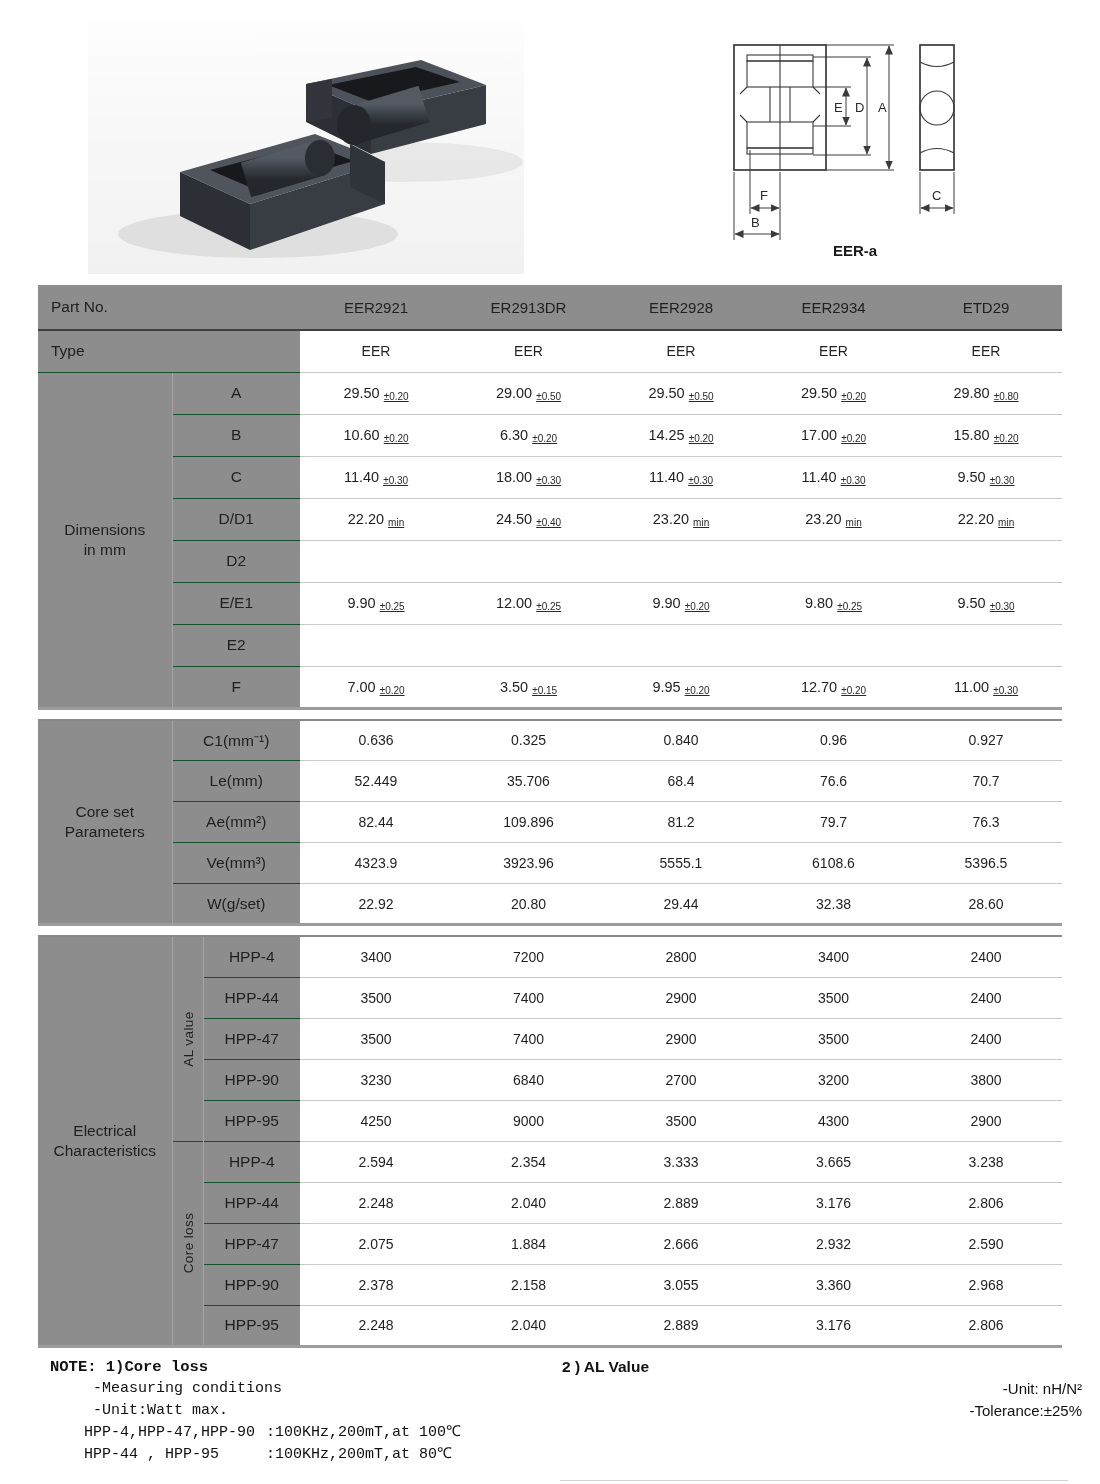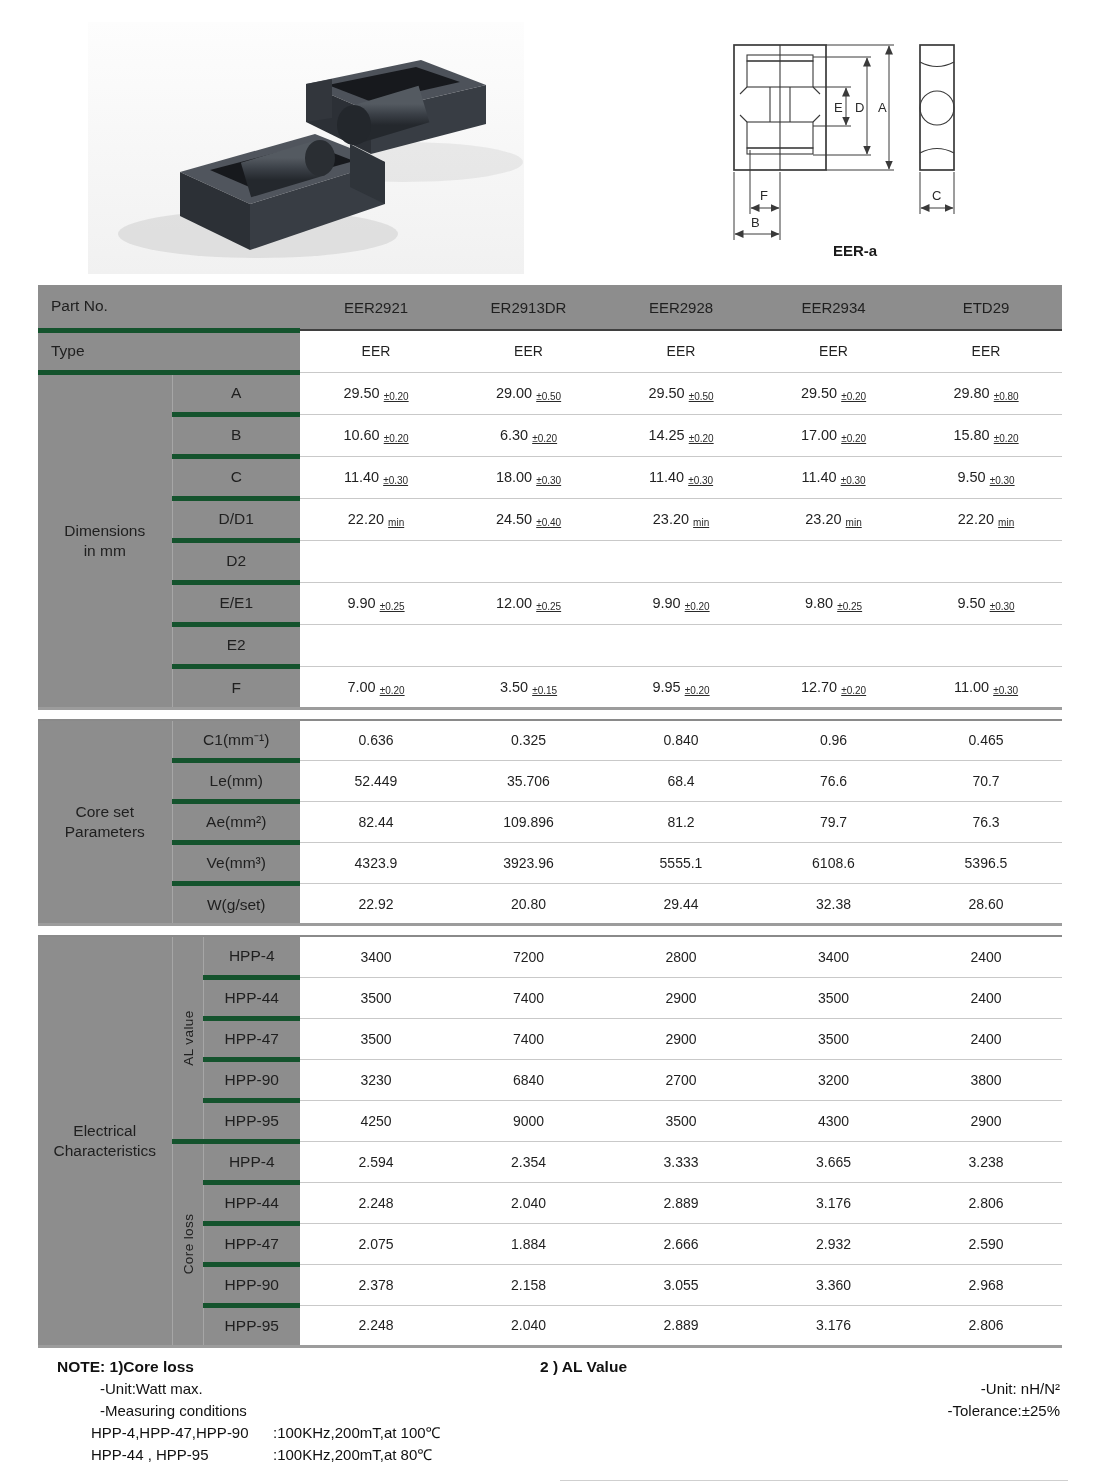--- a/index.html
+++ b/index.html
@@ -10,40 +10,40 @@
   }
   .photo{position:absolute;left:88px;top:22px;width:436px;height:252px;}
   .diagram{position:absolute;left:698px;top:22px;width:380px;height:244px;}
 
   .tables{position:absolute;left:38px;top:285px;width:1024px;}
   table{border-collapse:collapse;table-layout:fixed;width:1024px;border-bottom:3px solid #9c9c9c;}
   #t2,#t3{border-top:2px solid #8a8a8a;}
   #t1{margin-bottom:9px;}
   #t2{margin-bottom:9px;}
   td{padding:0;text-align:center;vertical-align:middle;font-size:14px;overflow:hidden;}
-  td.g{background:#8d8d8d;border-top:5px solid #14532d;}
+  td.g{background:#8d8d8d;border-top:1px solid #14532d;}
   td.w{background:#ffffff;border-top:1px solid #c9c9c9;}
   tr:first-child td{border-top:none;}
   tr.part td{border-bottom:2px solid #3f3f3f;}
   td.sub,td.vert{border-left:1px solid #a6a6a6;}
   #t1 tr{height:42px;} #t1 tr.part{height:45px;margin-left:16px;}
   #t2 tr,#t3 tr{height:41px;}
   .lblL{text-align:left;padding-left:13px;font-size:15.5px;}
   .grp{font-size:15.5px;line-height:20px;}
   td.sub{font-size:15.5px;}
   td.part-no{font-size:15px;}
   .val{font-size:14.5px;margin-top:42px;}
   .tol{font-size:10px;margin-left:4px;position:relative;top:2px;color:#2a2a2a;text-decoration:underline;}
   td.vert{position:relative;}
   .vtext{position:absolute;left:50%;top:50%;transform:translate(-50%,-50%) rotate(-90deg);
          white-space:nowrap;font-size:13.5px;letter-spacing:.4px;}
 
   .notes{position:absolute;left:45px;top:1356px;width:1020px;font-size:15px;line-height:22px;color:#111;}
-  .note-col-left{position:absolute;left:12px;top:0;width:470px;}
-  .note-col-right{position:absolute;left:495px;top:0;width:520px;}
+  .note-col-left{position:absolute;left:5px;top:0;width:470px;font-family:Liberation Mono, monospace;}
+  .note-col-right{position:absolute;left:517px;top:0;width:520px;}
   .note-title{font-weight:bold;font-size:15.5px;}
   .note-ind{margin-left:43px;}
   .note-ind-r{margin-left:15px;text-align:right;}
   .cond{margin-left:34px;display:flex;}
   .cond .cname{width:182px;flex:0 0 182px;}
   .next-section-line{position:absolute;left:560px;top:1480px;width:508px;border-top:1px solid #cfcfcf;}
 </style>
 </head>
 <body>
 
@@ -253,21 +253,21 @@
         <col style="width:152px">
       </colgroup>
     <tbody>
         <tr>
       <td class="g grp" rowspan="5"><span>Core set</span><br><span>Parameters</span></td>
       <td class="g sub">C1(mm⁻¹)</td>
       <td class="w">0.636</td>
       <td class="w">0.325</td>
       <td class="w">0.840</td>
       <td class="w">0.96</td>
-      <td class="w">0.465</td>
+      <td class="w">0.927</td>
     </tr>
     <tr>
       <td class="g sub">Le(mm)</td>
       <td class="w">52.449</td>
       <td class="w">35.706</td>
       <td class="w">68.4</td>
       <td class="w">76.6</td>
       <td class="w">70.7</td>
     </tr>
     <tr>
@@ -396,22 +396,22 @@
       <td class="w">3.176</td>
       <td class="w">2.806</td>
     </tr>
   </tbody>
     </table>
 </div>
 
 <div class="notes">
   <div class="note-col-left">
     <div class="note-title">NOTE: 1)Core loss</div>
+    <div class="note-ind">-Measuring conditions</div>
     <div class="note-ind">-Unit:Watt max.</div>
-    <div class="note-ind">-Measuring conditions</div>
     <div class="cond">
       <span class="cname">HPP-4,HPP-47,HPP-90</span>
       <span>:100KHz,200mT,at 100℃</span>
     </div>
     <div class="cond">
       <span class="cname">HPP-44 , HPP-95</span>
       <span>:100KHz,200mT,at 80℃</span>
     </div>
   </div>
   <div class="note-col-right">

